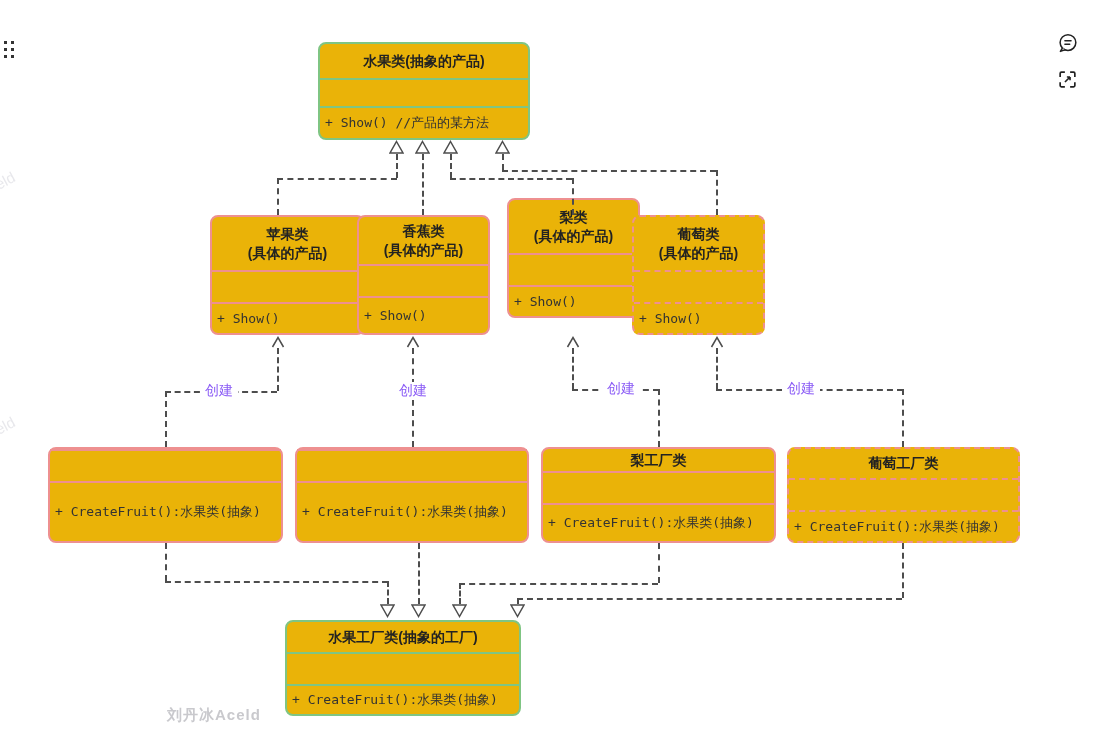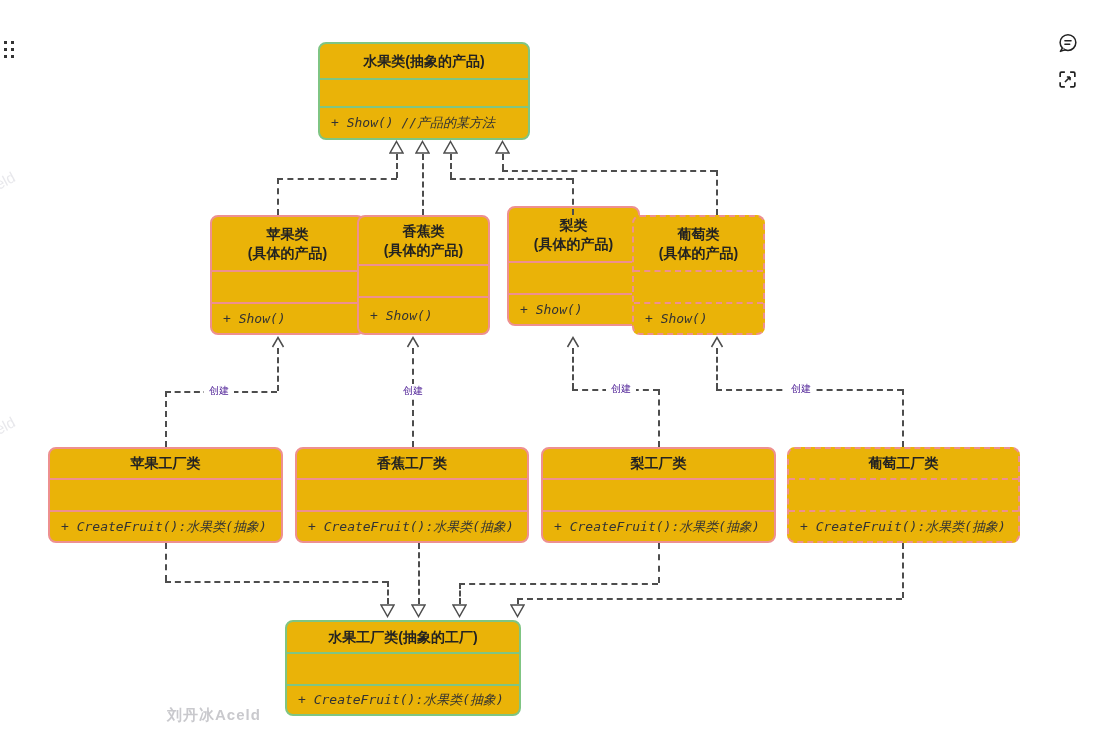--- a/index.html
+++ b/index.html
@@ -4,31 +4,31 @@
 <style>
   html,body{margin:0;padding:0;background:#fff;}
   .canvas{position:relative;width:1099px;height:735px;background:#fff;overflow:hidden;
           font-family:"Liberation Sans",sans-serif;}
   
   .uml{position:absolute;box-sizing:border-box;background:#eab308;border-radius:8px;
        display:flex;flex-direction:column;border:2px var(--bs,solid) var(--bc,#888);}
   .uml .t{display:flex;flex-direction:column;align-items:center;justify-content:center;
           font-weight:bold;font-size:14px;color:#222;line-height:19px;}
   .uml .sec{border-top:2px var(--bs,solid) var(--bc,#888);box-sizing:border-box;}
-  .uml .m{display:flex;align-items:center;padding-left:11px;flex:1;
-          font-family:"DejaVu Sans Mono",monospace;font-size:13px;color:#333;white-space:nowrap;font-style:italic;}
+  .uml .m{display:flex;align-items:center;padding-left:5px;flex:1;
+          font-family:"DejaVu Sans Mono",monospace;font-size:13px;color:#333;white-space:nowrap;}
   .green{--bc:#7fc583;}
   .red{--bc:#ee9090;}
   .dash{--bs:dashed;}
   
   .hl{position:absolute;border-top:2px dashed #4d4d4d;height:0;}
   .vl{position:absolute;border-left:2px dashed #4d4d4d;width:0;}
   .arr{position:absolute;}
   .elabel{position:absolute;transform:translate(-50%,-50%);background:#fff;
-          padding:0 5px;font-size:10px;color:#4c1d95;white-space:nowrap;text-align:center;}
+          padding:0 5px;font-size:14px;color:#8b5cf6;white-space:nowrap;text-align:center;}
   
   .dots{position:absolute;left:4px;top:41px;display:grid;grid-template-columns:3px 3px;
         grid-template-rows:3px 3px 3px;gap:4px;}
   .dots i{background:#333;width:3px;height:3px;display:block;}
   .icon{position:absolute;cursor:pointer;}
   
   .wm-center{position:absolute;left:167px;top:706px;color:#c9c9cd;font-weight:bold;
              font-size:15px;letter-spacing:1px;}
   .wm-edge{position:absolute;color:#e8e8ec;font-size:15px;transform:rotate(-28deg);}
 </style>
@@ -74,56 +74,50 @@
 
   <div class="uml red" style="left:357px;top:215px;width:133px;height:120px">
     <div class="t" style="height:47px">
       <span>香蕉类</span>
       <span>(具体的产品)</span>
     </div>
     <div class="sec" style="height:32px"></div>
     <div class="sec m">+ Show()</div>
   </div>
 
-  <div class="uml red" style="left:507px;top:206px;width:133px;height:120px">
+  <div class="uml red" style="left:507px;top:198px;width:133px;height:120px">
     <div class="t" style="height:53px">
       <span>梨类</span>
       <span>(具体的产品)</span>
     </div>
     <div class="sec" style="height:32px"></div>
     <div class="sec m">+ Show()</div>
   </div>
 
   <div class="uml red dash" style="left:632px;top:215px;width:133px;height:120px">
     <div class="t" style="height:53px">
       <span>葡萄类</span>
       <span>(具体的产品)</span>
     </div>
     <div class="sec" style="height:32px"></div>
     <div class="sec m">+ Show()</div>
   </div>
 
   <div class="uml red" style="left:48px;top:447px;width:235px;height:96px">
-    <div class="t" style="height:29px">
-      <span>苹果工厂类</span>
-    </div>
     <div class="sec" style="height:32px"></div>
     <div class="sec m">+ CreateFruit():水果类(抽象)</div>
   </div>
 
   <div class="uml red" style="left:295px;top:447px;width:234px;height:96px">
-    <div class="t" style="height:29px">
-      <span>香蕉工厂类</span>
-    </div>
     <div class="sec" style="height:32px"></div>
     <div class="sec m">+ CreateFruit():水果类(抽象)</div>
   </div>
 
   <div class="uml red" style="left:541px;top:447px;width:235px;height:96px">
-    <div class="t" style="height:29px">
+    <div class="t" style="height:22px">
       <span>梨工厂类</span>
     </div>
     <div class="sec" style="height:32px"></div>
     <div class="sec m">+ CreateFruit():水果类(抽象)</div>
   </div>
 
   <div class="uml red dash" style="left:787px;top:447px;width:233px;height:96px">
     <div class="t" style="height:29px">
       <span>葡萄工厂类</span>
     </div>

